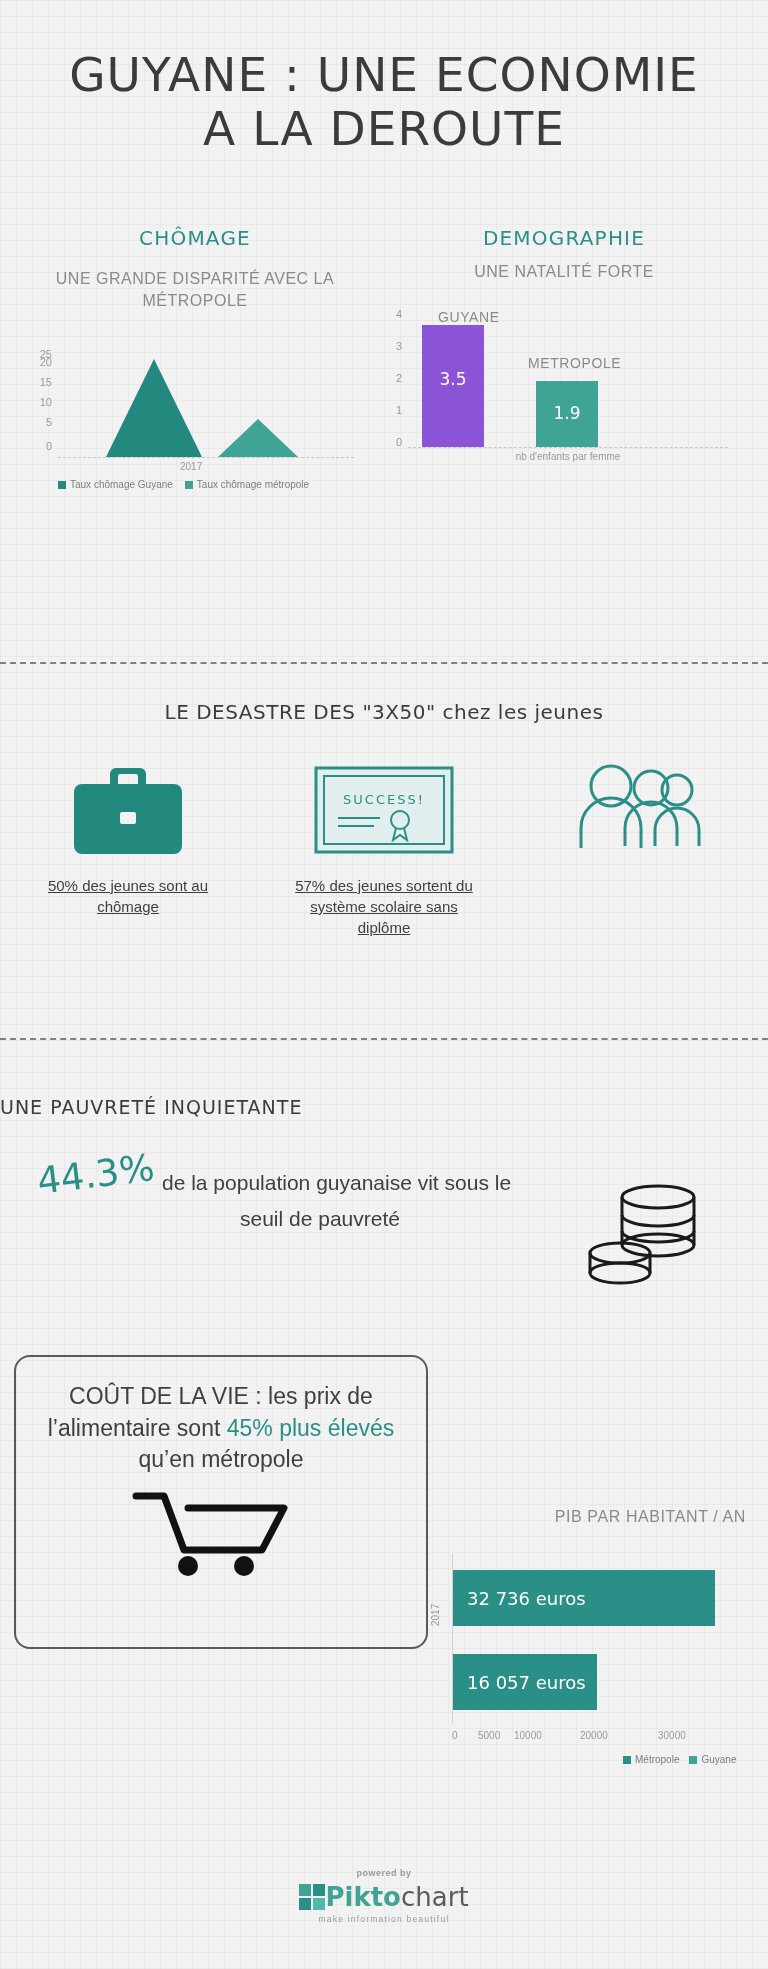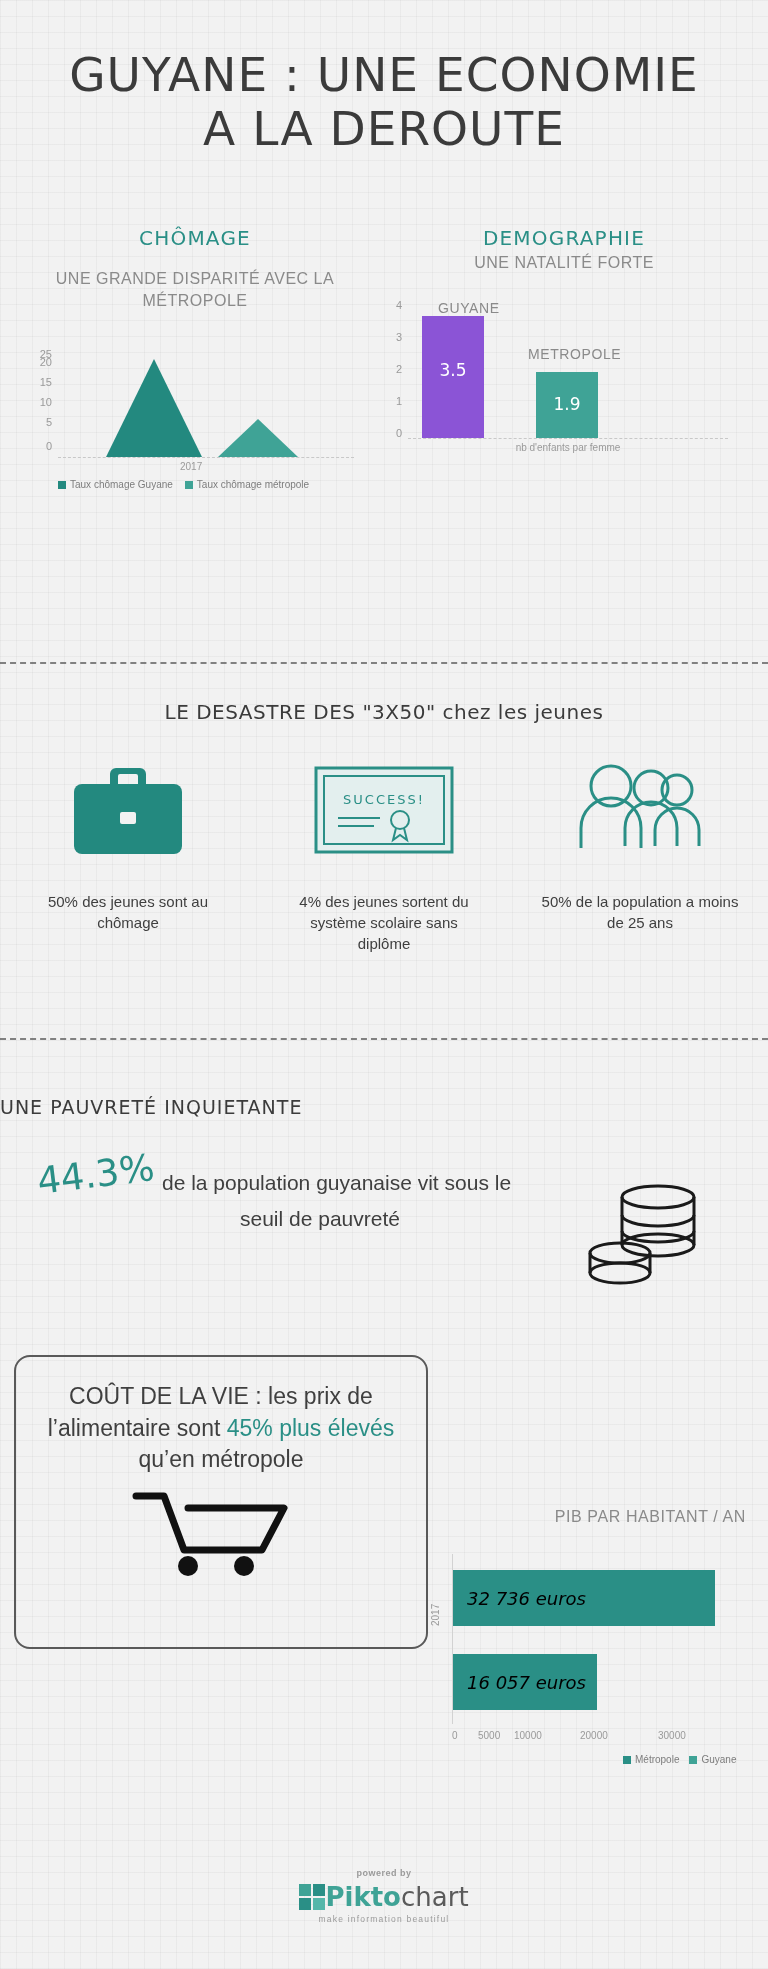--- a/index.html
+++ b/index.html
@@ -97,21 +97,21 @@
   
   .sep{position:absolute; left:0; width:768px; height:0;
     border-top:2px dashed #5c5c5c; opacity:.75;}
 
   
   .blk3-title{position:absolute; left:0; top:700px; width:768px; text-align:center;
     font-family:"DejaVu Sans", sans-serif; font-size:20px; color:#3b3b3b; letter-spacing:0.5px;}
   .cols3{position:absolute; left:0; top:752px; width:768px; display:flex;}
   .col3{width:256px; text-align:center;}
   .col3 .art{height:115px; display:flex; align-items:center; justify-content:center;}
-  .col3 .cap{margin-top:24px; font-size:15px; color:#3f3f3f; line-height:1.4; padding:0 26px;}
+  .col3 .cap{margin-top:8px; font-size:15px; color:#3f3f3f; line-height:1.4; padding:0 26px;text-decoration:underline;}
 
   
   .blk4-title{position:absolute; left:0; top:1096px; width:768px; text-align:left;
     font-family:"DejaVu Sans", sans-serif; font-size:19px; color:#3b3b3b; letter-spacing:1px;}
   .pov{position:absolute; left:40px; top:1160px; width:600px;}
   .pov .big{
     font-family:"DejaVu Sans", sans-serif; font-size:37px; color:#2a8f86;
     display:inline-block; transform:rotate(-7deg); transform-origin:left bottom;
     vertical-align:-4px;
   }
@@ -128,22 +128,22 @@
   }
   .card .hl{color:#2a8f86;}
 
   
   .pib-title{position:absolute; left:430px; top:1508px; width:330px; text-align:right;
     font-size:16px; color:#8a8a8a; letter-spacing:0.6px; padding-right:14px; box-sizing:border-box;}
   .pib{position:absolute; left:430px; top:1548px; width:330px; height:250px;}
   .pib .ylab{position:absolute; left:0; top:78px; font-size:10px; color:#9a9a9a;
     transform:rotate(-90deg); transform-origin:left top;}
   .pib .plot{position:absolute; left:22px; top:6px; width:290px; height:170px; border-left:1px solid #d2d2d2;}
-  .pib .bar{position:absolute; left:0; height:56px; background:#2a8f86; color:#000000;
-    font-family:"DejaVu Sans", sans-serif; font-size:18px; display:flex; align-items:center;font-style:italic;}
+  .pib .bar{position:absolute; left:0; height:56px; background:#2a8f86; color:#ffffff;
+    font-family:"DejaVu Sans", sans-serif; font-size:18px; display:flex; align-items:center;}
   .pib .bar span{padding-left:14px;}
   .pib .bar1{top:16px;}
   .pib .bar2{top:100px;}
   .pib .xaxis{position:absolute; left:22px; top:182px; width:290px; font-size:10px; color:#9a9a9a;}
   .pib .xaxis i{position:absolute; font-style:normal;}
   .pib .legend{position:absolute; left:150px; top:206px; font-size:10px; color:#7d7d7d;
     display:flex; gap:10px; align-items:center;padding-left:43px;}
   .pib .legend span.sw{display:inline-block;width:8px;height:8px;margin-right:4px;vertical-align:-1px;background:#2a8f86;}
   .sw-c{background:#3fa396 !important;}
 
@@ -190,21 +190,21 @@
       <div class="xlabel">2017</div>
       <div class="legend1">
         <span><span class="sw sw-a"></span><span>Taux chômage Guyane</span></span>
         <span><span class="sw sw-b"></span><span>Taux chômage métropole</span></span>
       </div>
     </div>
   </div>
 
   <div class="blk-demo">
     <div class="sec-title">DEMOGRAPHIE</div>
-    <div class="sec-sub" style="margin-top:2px;">UNE NATALITÉ FORTE</div>
+    <div class="sec-sub" style="margin-top:11px;">UNE NATALITÉ FORTE</div>
 
     <div class="chart2">
       <div class="axis-y">
         <div style="top:0;">4</div>
         <div style="top:32px;">3</div>
         <div style="top:64px;">2</div>
         <div style="top:96px;">1</div>
         <div style="top:128px;">0</div>
       </div>
       <div class="plot">
@@ -243,37 +243,36 @@
         <svg width="160" height="104" viewBox="0 0 160 104">
           <rect x="12" y="10" width="136" height="84" fill="#e3efee" stroke="#2a8f86" stroke-width="3"></rect>
           <rect x="20" y="18" width="120" height="68" fill="none" stroke="#2a8f86" stroke-width="2"></rect>
           <text x="80" y="46" font-family="DejaVu Sans, sans-serif" font-size="13" fill="#2a8f86" text-anchor="middle" letter-spacing="2">SUCCESS!</text>
           <circle cx="96" cy="62" r="9" fill="none" stroke="#2a8f86" stroke-width="2"></circle>
           <path d="M92 70 l-3 12 l7 -5 l7 5 l-3 -12" fill="none" stroke="#2a8f86" stroke-width="2"></path>
           <line x1="34" y1="60" x2="76" y2="60" stroke="#2a8f86" stroke-width="2"></line>
           <line x1="34" y1="68" x2="70" y2="68" stroke="#2a8f86" stroke-width="2"></line>
         </svg>
       </div>
-      <div class="cap">4% des jeunes sortent du système scolaire sans diplôme</div>
+      <div class="cap">57% des jeunes sortent du système scolaire sans diplôme</div>
     </div>
 
     <div class="col3">
       <div class="art">
         <svg width="170" height="100" viewBox="0 0 170 100">
           <g fill="none" stroke="#2a8f86" stroke-width="3">
             <circle cx="122" cy="30" r="15"></circle>
             <path d="M100 86 v-16 a22 22 0 0 1 44 0 v16"></path>
             <circle cx="96" cy="28" r="17"></circle>
             <path d="M70 86 v-18 a26 26 0 0 1 52 0 v18"></path>
             <circle cx="56" cy="26" r="20"></circle>
             <path d="M26 88 v-20 a30 30 0 0 1 60 0 v20"></path>
           </g>
         </svg>
       </div>
-      <div class="cap">50% de la population a moins de 25 ans</div>
     </div>
   </div>
 
   <div class="sep" style="top:1038px;"></div>
 
   <div class="blk4-title">UNE PAUVRETÉ INQUIETANTE</div>
 
   <div class="pov">
     <span class="big">44.3%</span>
     <span class="txt">de la population guyanaise vit sous le</span>

